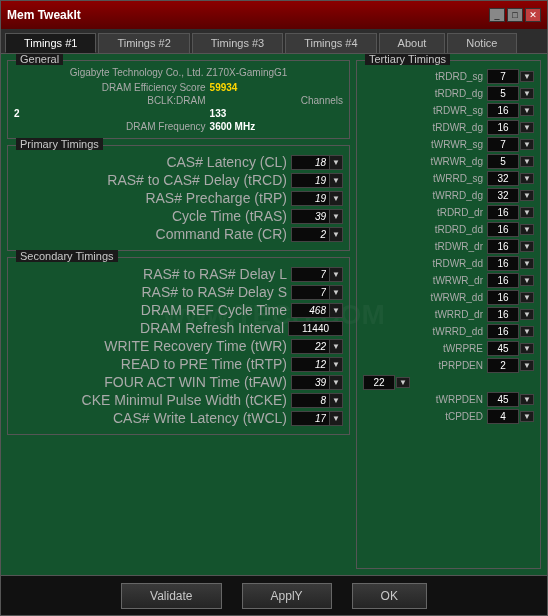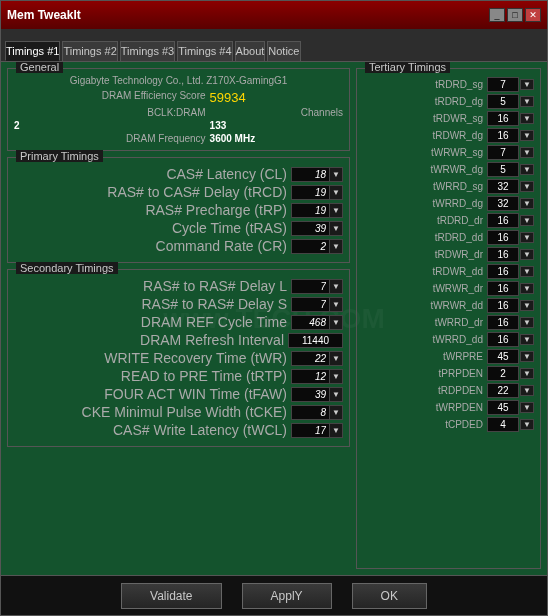--- a/index.html
+++ b/index.html
@@ -53,28 +53,27 @@
     .title-btn.close { background: #c04040; color: #fff; }
     .tabs-bar {
       background: #2d2d2d;
       display: flex;
       padding: 4px 4px 0 4px;
       gap: 2px;
       border-bottom: 1px solid #555;
       flex-shrink: 0;
     }
     .tab {
-      padding: 3px 0;
+      padding: 3px 18px;
       background: #3a3a3a;
       border: 1px solid #555;
       border-bottom: none;
       cursor: pointer;
       color: #c8c8c8;
       font-size: 11px;
-      margin-top: 8px;
     }
     .tab.active {
       background: #1a1a1a;
       color: #fff;
       border-bottom: 1px solid #1a1a1a;
     }
     .content {
       display: flex;
       flex: 1;
       padding: 6px;
@@ -117,22 +116,22 @@
       color: #aaa;
       font-size: 10px;
     }
     .info-value {
       color: #fff;
       font-size: 10px;
       font-weight: bold;
     }
     .score-value {
       color: #ffd700;
-      font-size: 13px;
-      font-weight: normal;
+      font-size: 10px;
+      font-weight: bold;
     }
     .mb-name {
       text-align: center;
       font-size: 10px;
       color: #aaa;
       margin-top: 2px;
     }
     .timing-row {
       display: flex;
       align-items: center;
@@ -497,21 +496,20 @@
             </div>
           </div>
           <div class="right-timing-row">
             <div class="right-timing-label">tPRPDEN</div>
             <div class="right-timing-val">
               <input type="text" value="2" style="width: 32px; background: rgb(10, 10, 10); border: 1px solid rgb(68, 68, 68); color: rgb(255, 255, 255); font-size: 10px; text-align: center; padding: 1px;">
               <div class="dd-arrow">▼</div>
             </div>
           </div>
           <div class="right-timing-row">
-            <div class="right-timing-label">tRDPDEN</div>
             <div class="right-timing-val">
               <input type="text" value="22" style="width: 32px; background: rgb(10, 10, 10); border: 1px solid rgb(68, 68, 68); color: rgb(255, 255, 255); font-size: 10px; text-align: center; padding: 1px;">
               <div class="dd-arrow">▼</div>
             </div>
           </div>
           <div class="right-timing-row">
             <div class="right-timing-label">tWRPDEN</div>
             <div class="right-timing-val">
               <input type="text" value="45" style="width: 32px; background: rgb(10, 10, 10); border: 1px solid rgb(68, 68, 68); color: rgb(255, 255, 255); font-size: 10px; text-align: center; padding: 1px;">
               <div class="dd-arrow">▼</div>

